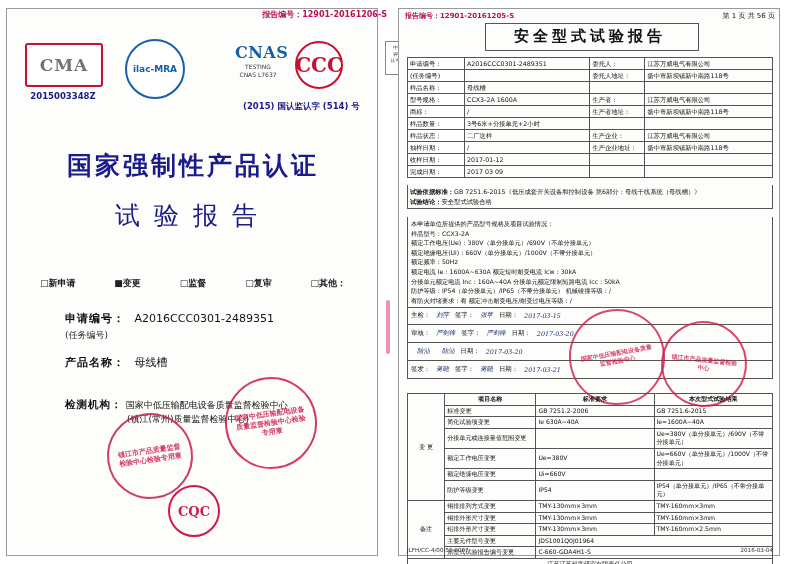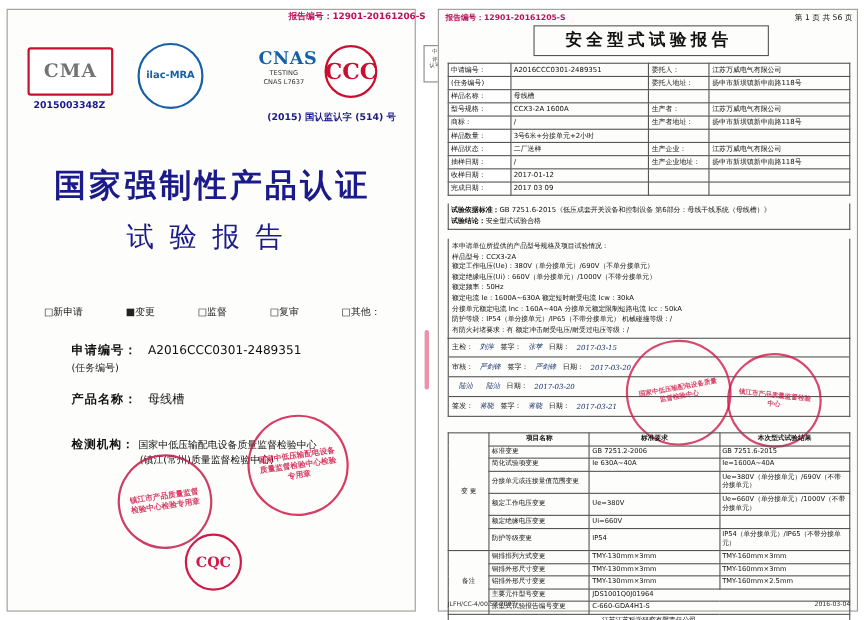--- a/index.html
+++ b/index.html
@@ -48,32 +48,32 @@
      color:#444;line-height:6.5px;padding:2px 1px;box-sizing:border-box;text-align:center;}
 
   
   .logo-ccc{left:288px;top:2px;width:44px;height:44px;border-radius:50%;border:2.5px solid #c8102e;
      display:flex;align-items:center;justify-content:center;background:#fff;}
   .logo-ccc .t{font-size:20px;color:#c8102e;font-weight:bold;font-family:"DejaVu Serif",serif;}
   .ccc-code{position:absolute;left:236px;top:62px;width:140px;font-size:8.5px;color:#1a1a8a;font-weight:bold;text-align:left;}
 
   .cert-title{
     position:absolute;left:0;top:140px;width:372px;text-align:center;
-    font-size:29px;font-weight:bold;color:#1a1a8a;letter-spacing:3px;
+    font-size:25px;font-weight:bold;color:#1a1a8a;letter-spacing:3px;
     font-family:Liberation Mono, monospace;
   }
   .cert-title2{
     position:absolute;left:0;top:190px;width:372px;text-align:center;
     font-size:25px;font-weight:normal;color:#1a1a8a;letter-spacing:14px;
     font-family:"DejaVu Serif",serif;
   }
   .checkrow{
     position:absolute;left:0;top:268px;width:372px;text-align:center;font-size:9px;color:#222;
   }
-  .checkrow span{margin:0 18px;}
+  .checkrow span{margin:0 18px;font-weight:bold;}
 
   .fields{position:absolute;left:58px;top:302px;width:300px;font-size:11px;color:#111;line-height:15px;}
   .fields .row{margin-bottom:12px;}
   .fields .lab{font-weight:bold;letter-spacing:1px;}
   .fields .val{margin-left:6px;}
   .sub-no{font-size:9px;color:#222;margin-top:2px;display:block;}
 
   .org{position:absolute;left:58px;top:388px;width:300px;font-size:10.5px;line-height:14px;}
   .org .lab{font-weight:bold;letter-spacing:1px;}
   .org .val{font-size:9px;}

